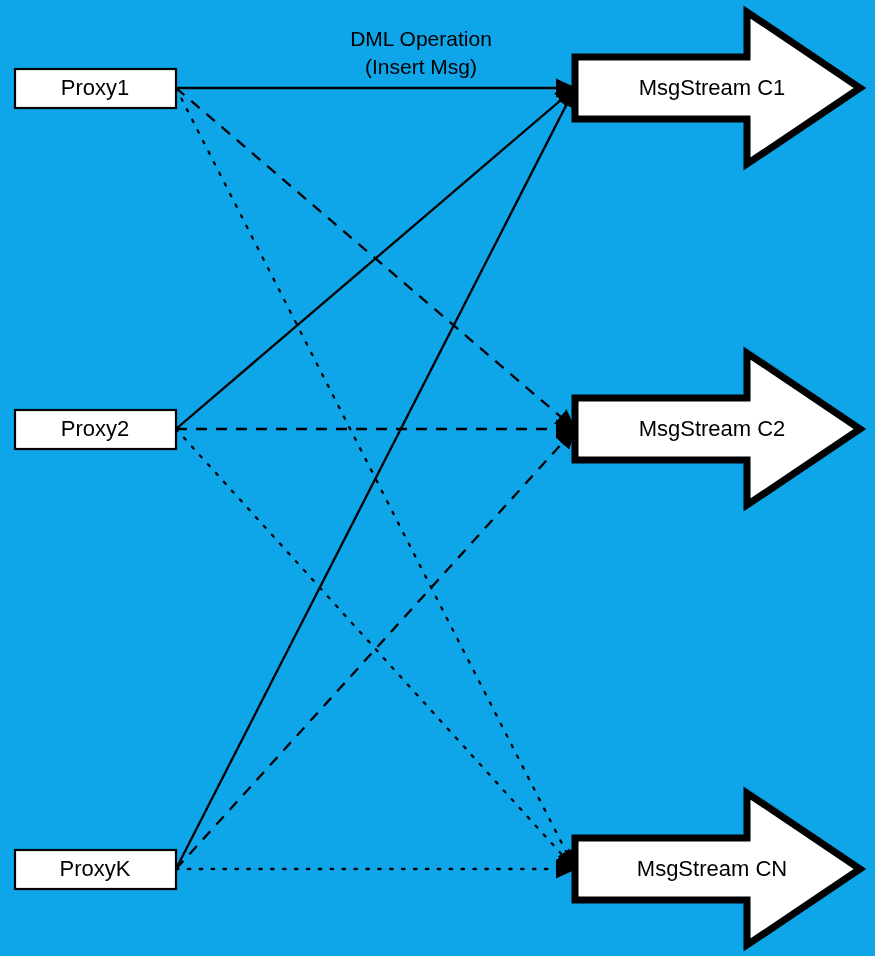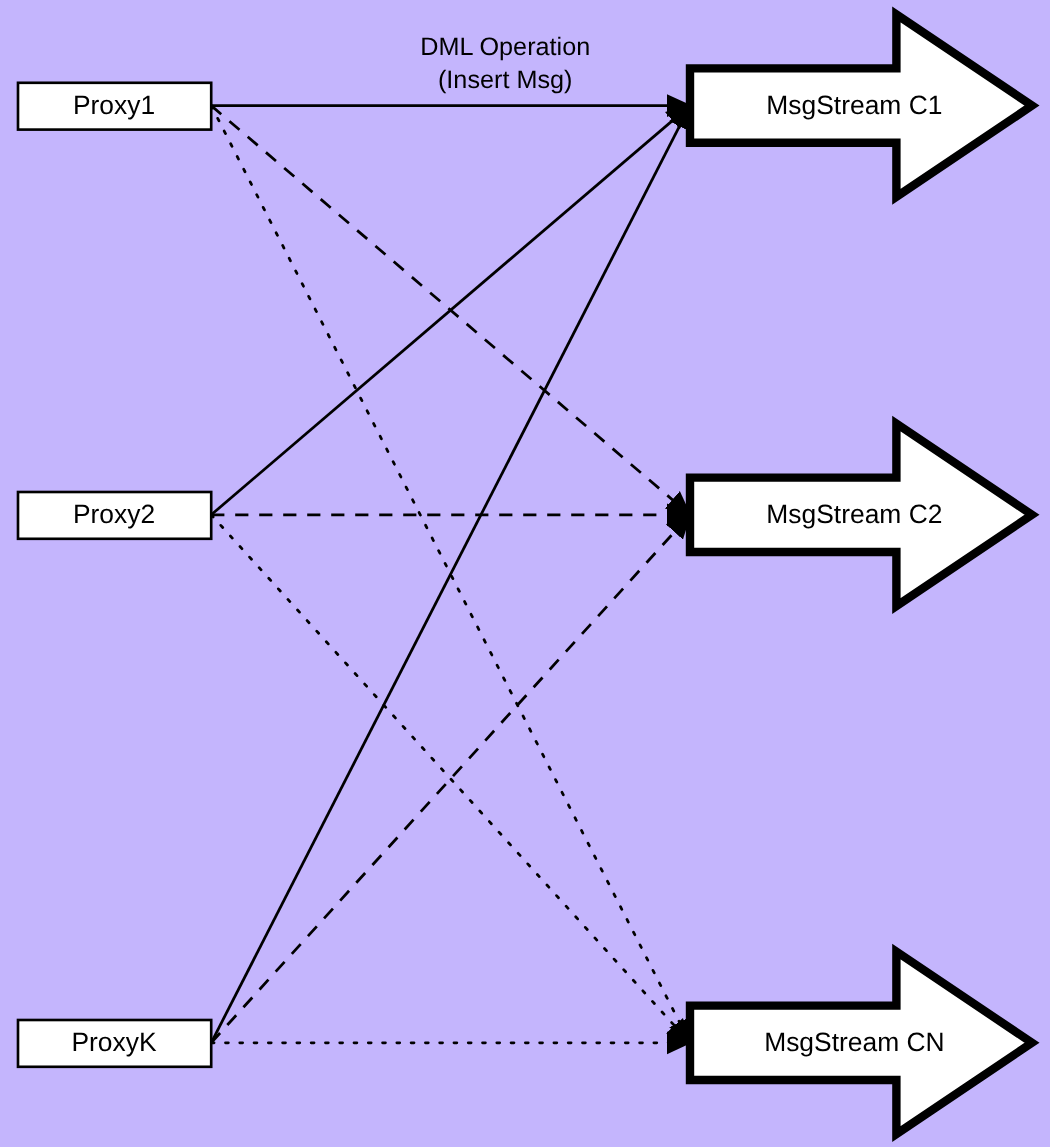--- a/index.html
+++ b/index.html
@@ -8,21 +8,21 @@
     padding: 0;
     background: #ffffff;
   }
   body {
     font-family: "Liberation Sans", sans-serif;
   }
   #diagram-canvas {
     position: relative;
     width: 875px;
     height: 956px;
-    background: #c4b5fd;
+    background: #0ea5e9;
     overflow: hidden;
   }
   #diagram-svg {
     position: absolute;
     left: 0;
     top: 0;
     width: 875px;
     height: 956px;
     display: block;
   }

